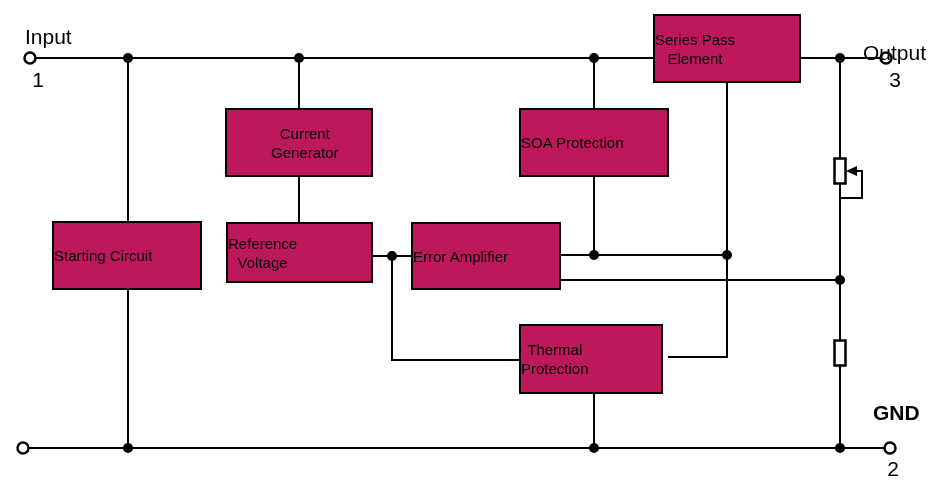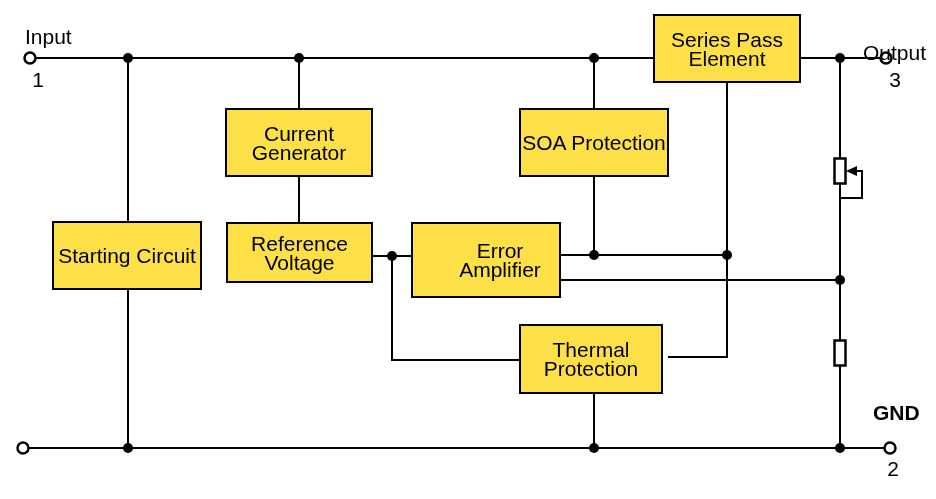--- a/index.html
+++ b/index.html
@@ -20,37 +20,36 @@
     position: absolute;
     left: 0;
     top: 0;
     width: 936px;
     height: 499px;
   }
   .block {
     position: absolute;
     box-sizing: border-box;
     border: 2.5px solid #000000;
-    background: #fde047;
+    background: #be185d;
     display: flex;
     align-items: center;
-    justify-content: center;
     text-align: center;
-    font-size: 21px;
+    font-size: 15px;
     line-height: 19px;
   }
   .block span {
     white-space: pre-line;
   }
   .blk-series   { left: 653px; top: 14px;  width: 148px; height: 69px; }
-  .blk-curgen   { left: 225px; top: 108px; width: 148px; height: 69px; }
+  .blk-curgen   { left: 225px; top: 108px; width: 148px; height: 69px; padding-left: 44px; }
   .blk-soa      { left: 519px; top: 108px; width: 150px; height: 69px; }
   .blk-start    { left: 52px;  top: 221px; width: 150px; height: 69px; }
   .blk-ref      { left: 226px; top: 222px; width: 147px; height: 61px; }
-  .blk-erramp   { left: 411px; top: 222px; width: 150px; height: 76px; padding-left: 28px; }
+  .blk-erramp   { left: 411px; top: 222px; width: 150px; height: 68px; }
   .blk-thermal  { left: 519px; top: 324px; width: 144px; height: 70px; }
   .lbl {
     position: absolute;
     font-size: 21px;
     line-height: 16px;
     white-space: nowrap;
   }
   .lbl-input      { left: 25px;  top: 29px;  }
   .pin-input      { left: 31px;  top: 72px;  width: 14px; text-align: center; }
   .lbl-output     { left: 863px; top: 29px; margin-top: 16px;  }

